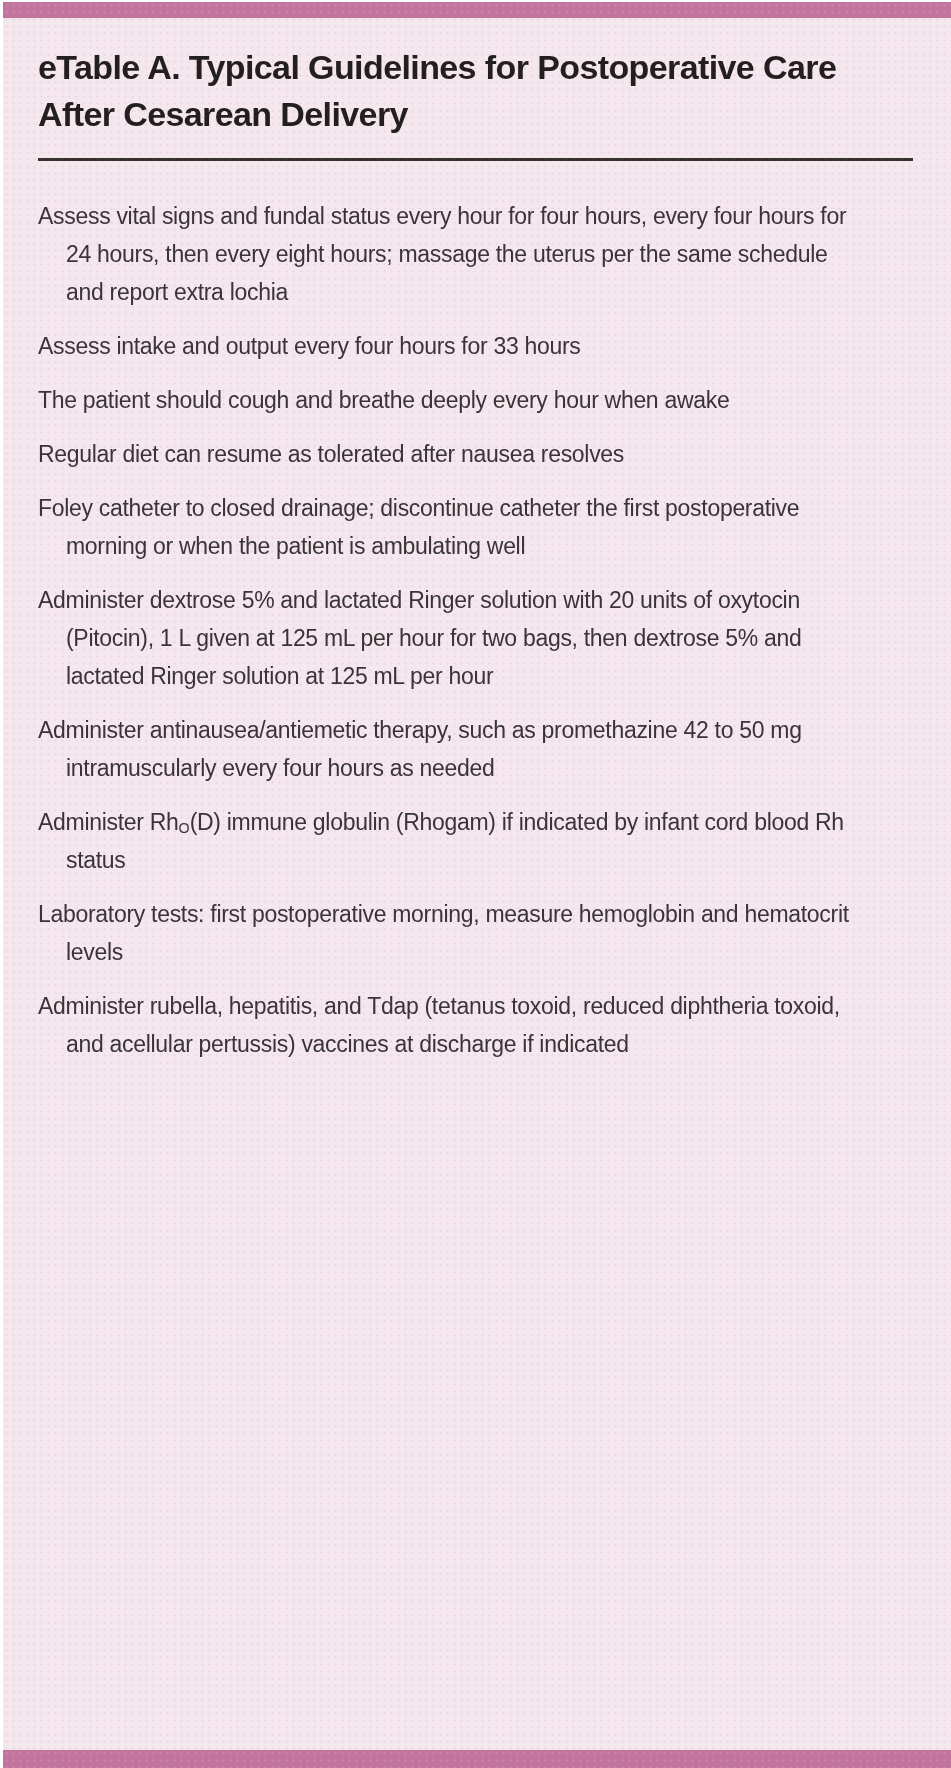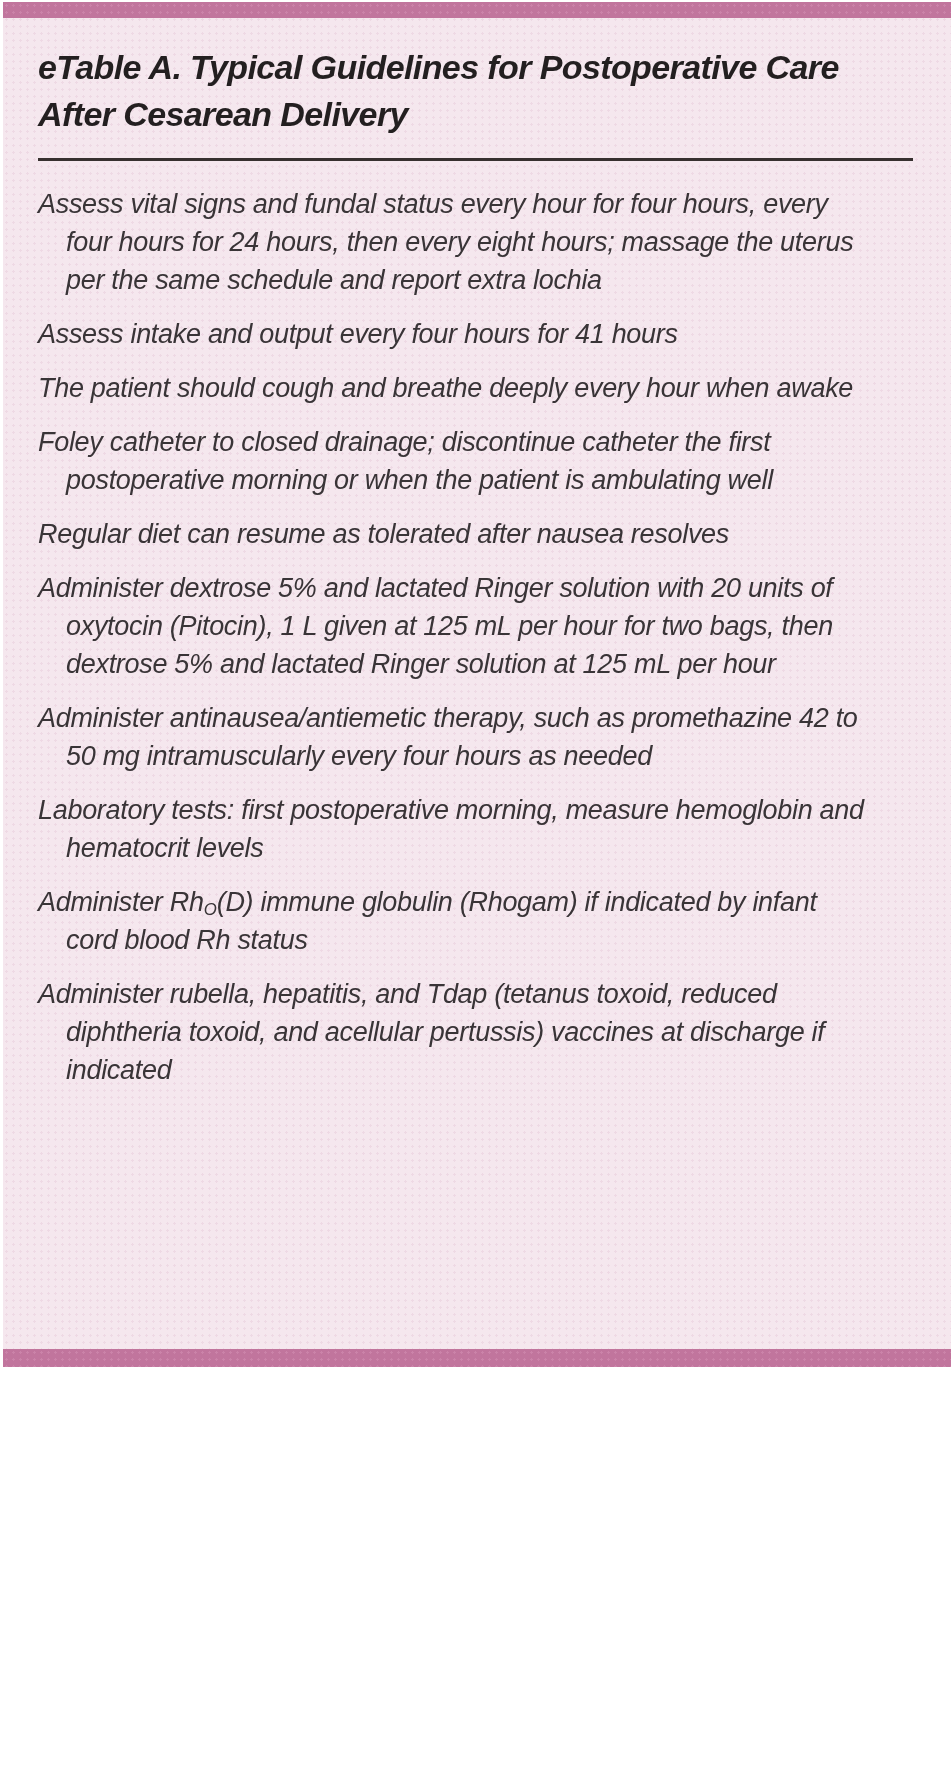--- a/index.html
+++ b/index.html
@@ -9,23 +9,22 @@
   body {
     width: 951px;
     height: 1768px;
     background: #ffffff;
     font-family: "Liberation Sans", "DejaVu Sans", sans-serif;
     overflow: hidden;
   }
   .page {
     position: relative;
     width: 951px;
-    height: 1367px;
+    height: 1768px;
     background: #ffffff;
-    font-style: italic;
   }
   .panel {
     position: absolute;
     left: 3px;
     top: 2px;
     right: 0;
     bottom: 0;
     background-color: #f5e7ee;
     background-image: radial-gradient(#eed9e4 1.05px, rgba(0,0,0,0) 1.25px);
     background-size: 7px 7px;
@@ -58,23 +57,23 @@
     letter-spacing: -0.6px;
     color: #231f20;
   }
   .title-divider {
     height: 0;
     border: 0;
     border-top: 3px solid #37302f;
     margin: 20px 0 0 0;
   }
   .guideline-list {
-    margin-top: 24px;
+    margin-top: 36px;
     width: 832px;
-    font-size: 27px;
+    font-size: 23px;
     line-height: 38px;
     letter-spacing: -0.3px;
     color: #393437;
   }
   .item {
     padding-left: 28px;
     text-indent: -28px;
     margin: 0 0 16px 0;
   }
   .item sub.subscript {
@@ -88,26 +87,26 @@
 <body>
 
 <div class="page">
   <div class="panel">
     <div class="accent-bar top"></div>
     <div class="content">
       <h1 class="table-title">eTable A. Typical Guidelines for Postoperative Care After Cesarean Delivery</h1>
       <hr class="title-divider">
       <div class="guideline-list">
           <div class="item"><span>Assess vital signs and fundal status every hour for four hours, every four hours for 24 hours, then every eight hours; massage the uterus per the same schedule and report extra lochia</span></div>
-          <div class="item"><span>Assess intake and output every four hours for 41 hours</span></div>
+          <div class="item"><span>Assess intake and output every four hours for 33 hours</span></div>
           <div class="item"><span>The patient should cough and breathe deeply every hour when awake</span></div>
+          <div class="item"><span>Regular diet can resume as tolerated after nausea resolves</span></div>
           <div class="item"><span>Foley catheter to closed drainage; discontinue catheter the first postoperative morning or when the patient is ambulating well</span></div>
-          <div class="item"><span>Regular diet can resume as tolerated after nausea resolves</span></div>
           <div class="item"><span>Administer dextrose 5% and lactated Ringer solution with 20 units of oxytocin (Pitocin), 1 L given at 125 mL per hour for two bags, then dextrose 5% and lactated Ringer solution at 125 mL per hour</span></div>
           <div class="item"><span>Administer antinausea/antiemetic therapy, such as promethazine 42 to 50 mg intramuscularly every four hours as needed</span></div>
+          <div class="item"><span>Administer Rh</span><sub class="subscript">O</sub><span>(D) immune globulin (Rhogam) if indicated by infant cord blood Rh status</span></div>
           <div class="item"><span>Laboratory tests: first postoperative morning, measure hemoglobin and hematocrit levels</span></div>
-          <div class="item"><span>Administer Rh</span><sub class="subscript">O</sub><span>(D) immune globulin (Rhogam) if indicated by infant cord blood Rh status</span></div>
           <div class="item"><span>Administer rubella, hepatitis, and Tdap (tetanus toxoid, reduced diphtheria toxoid, and acellular pertussis) vaccines at discharge if indicated</span></div>
         </div>
     </div>
     <div class="accent-bar bottom"></div>
   </div>
 </div>
 
 </body></html>

